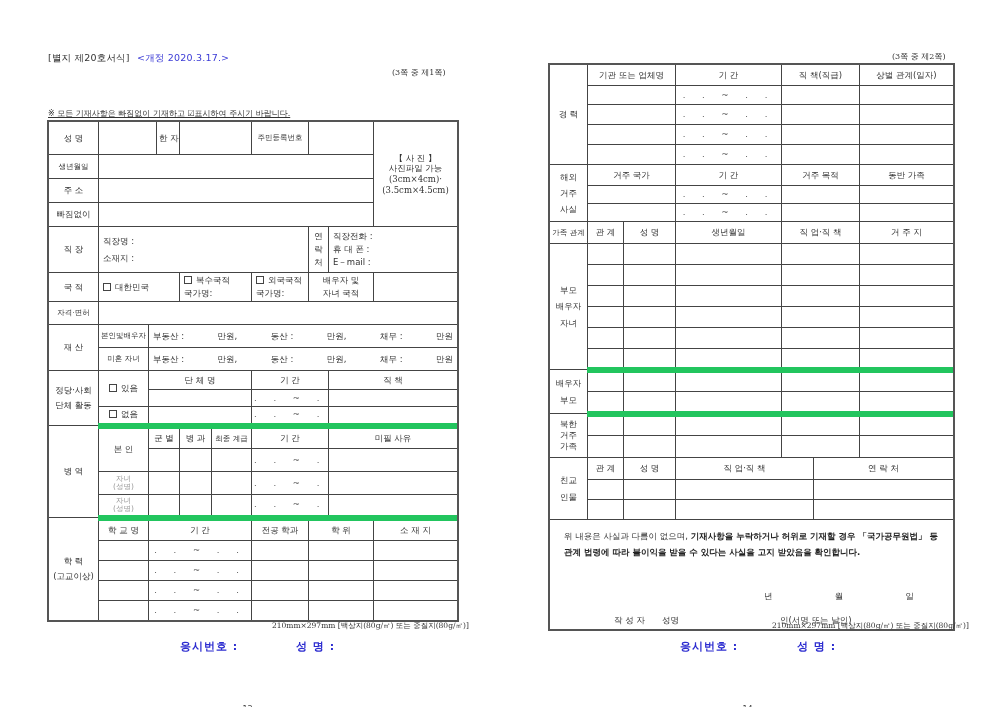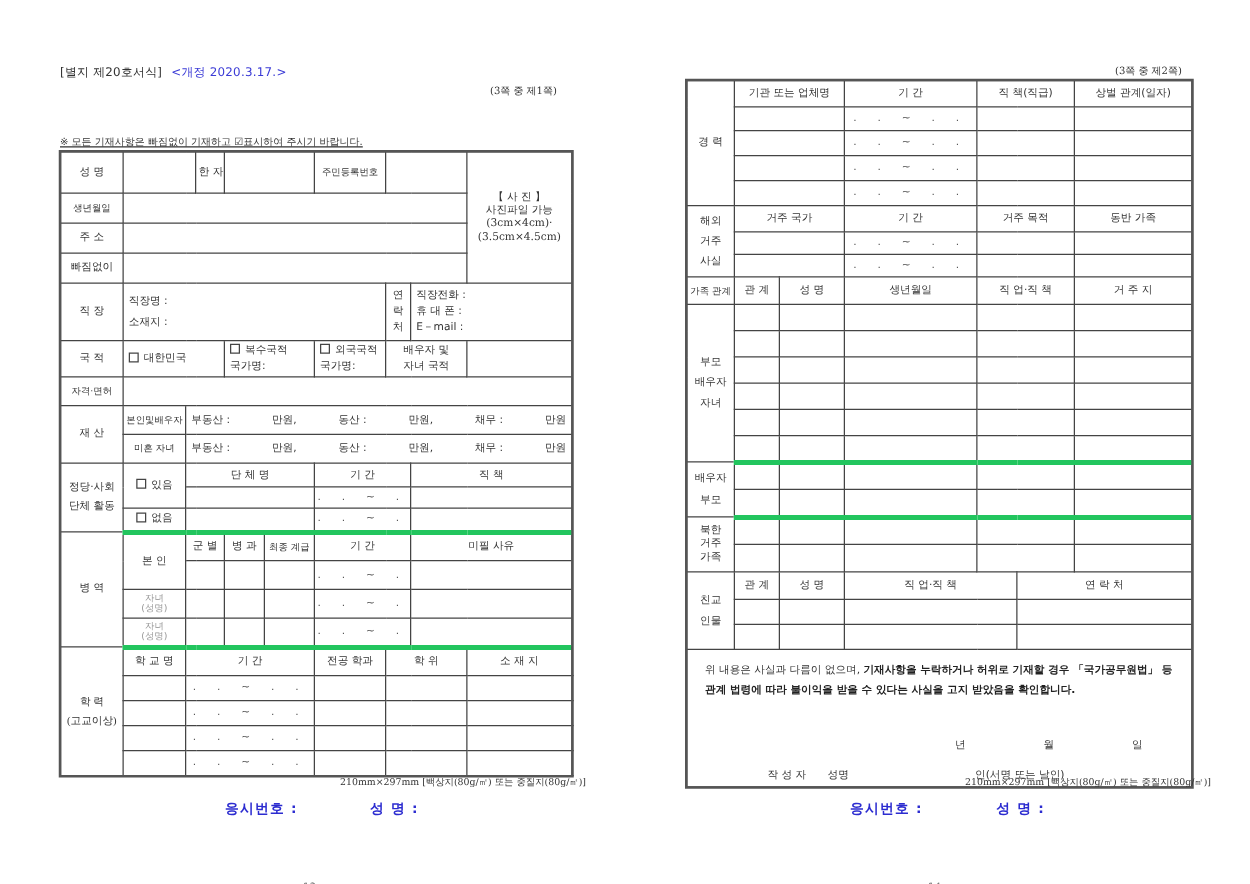--- a/index.html
+++ b/index.html
@@ -13,21 +13,21 @@
   .form-code { position: absolute; left: 48px; top: 52px; font-size: 9.5px; color: #333; letter-spacing: 0.2px; }
   .form-code .rev { color: #3b3bd6; margin-left: 4px; }
   .page-of { position: absolute; font-size: 8px; color: #333; font-family: "DejaVu Serif", serif; }
   .title { position: absolute; left: 0; width: 500px; top: 76px; text-align: center; font-size: 15px; font-weight: bold; letter-spacing: 6px; color: #111; }
   .notice { position: absolute; left: 48px; top: 108px; font-size: 8px; color: #333; text-decoration: underline; }
 
   table.form { position: absolute; border-collapse: collapse; table-layout: fixed; font-size: 8.5px; color: #333; }
   table.form td { border: 1px solid #444; text-align: center; vertical-align: middle; padding: 0 2px; line-height: 1.25; overflow: hidden; white-space: nowrap; }
   table.form td.l { text-align: left; padding-left: 4px; }
   table.form td.dim { color: #999; }
-  table.form tr.thickb td { border-bottom: 4px solid #22c55e; }
+  table.form tr.thickb td { border-bottom: 6px solid #22c55e; }
   .outer { outline: 2px solid #555; outline-offset: -1px; }
   .date-mask { letter-spacing: 7px; color: #555; }
   .small { font-size: 7.5px; }
   .photo-box { line-height: 1.55; font-family: "DejaVu Serif", serif; font-size: 8.5px; }
   .chk { display: inline-block; width: 8px; height: 8px; border: 1px solid #444; margin-right: 4px; vertical-align: -1px; }
 
   .paper-size { position: absolute; font-size: 7.5px; color: #333; font-family: "DejaVu Serif", serif; }
   .exam-line { position: absolute; top: 639px; font-size: 11px; font-weight: bold; color: #2c2cd0; letter-spacing: 1px; }
   .page-num { position: absolute; top: 680px; font-size: 8px; color: #444; margin-top: 25px; }
 
@@ -216,21 +216,21 @@
         <div>(성명)</div>
       </td>
       <td colspan="2"></td>
       <td></td>
       <td></td>
       <td colspan="3" class="date-mask">. . ~ . .</td>
       <td colspan="2"></td>
     </tr>
 
     <tr style="height:23px">
-      <td rowspan="5" style="line-height:1.8;font-family:Liberation Serif, serif;">
+      <td rowspan="5" style="line-height:1.8;">
         <div>학 력</div>
         <div>(고교이상)</div>
       </td>
       <td>학 교 명</td>
       <td colspan="4">기 간</td>
       <td colspan="2">전공 학과</td>
       <td colspan="2">학 위</td>
       <td colspan="2">소 재 지</td>
     </tr>
     <tr style="height:20px">

